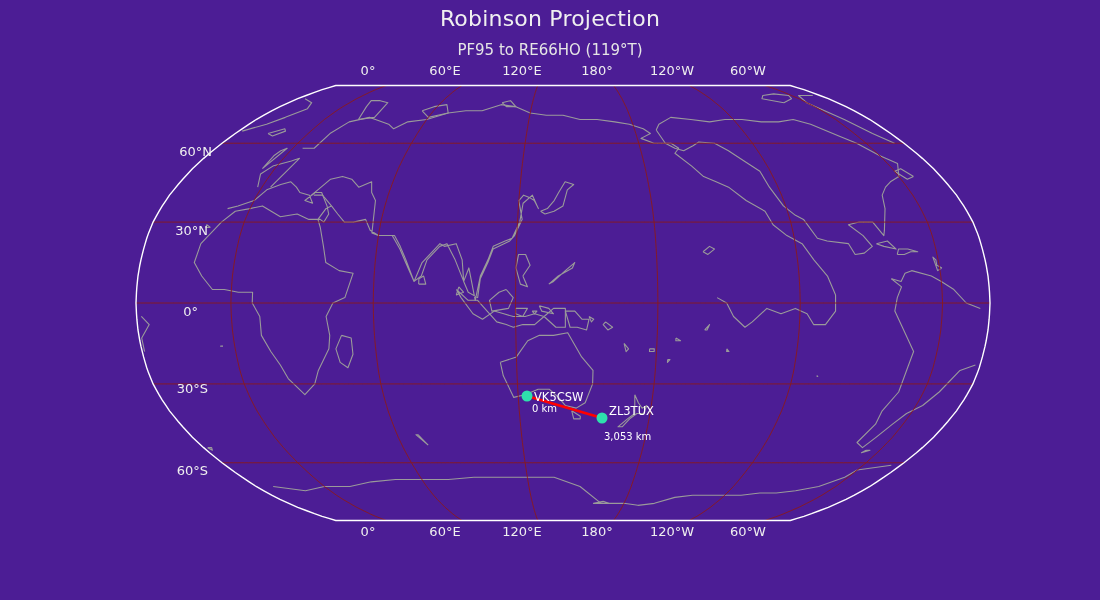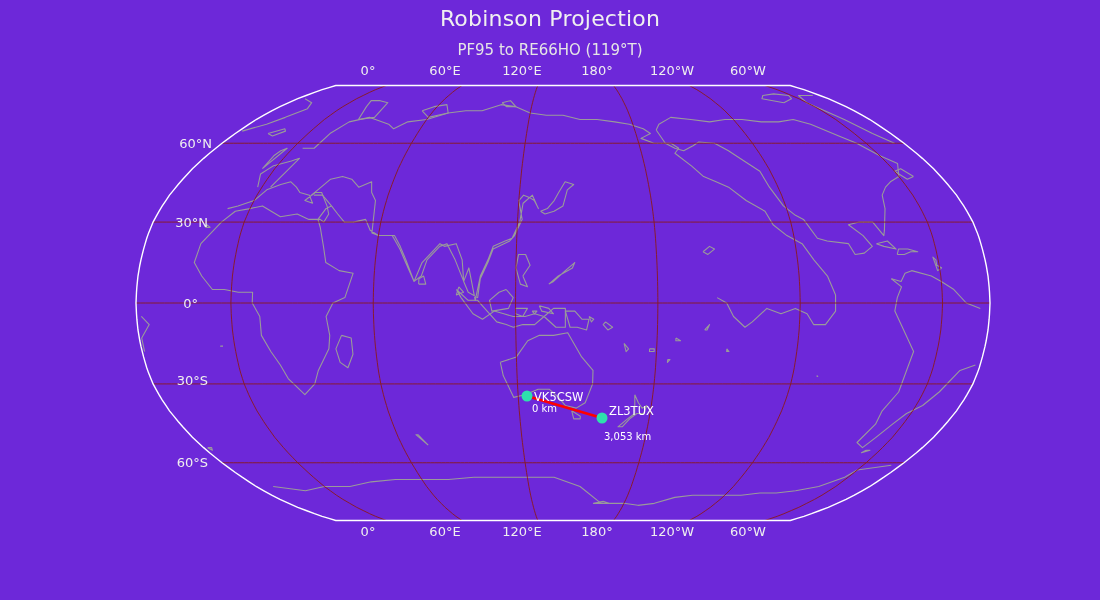--- a/index.html
+++ b/index.html
@@ -1,30 +1,30 @@
 <!DOCTYPE html>
 <html><head>
 <meta charset="utf-8">
 <style>
   html,body{margin:0;padding:0;background:#000;}
   body{width:1100px;height:600px;overflow:hidden;
        font-family:"DejaVu Sans","Liberation Sans",sans-serif;color:#e8e8e8;}
-  #root{position:relative;width:1100px;height:600px;background:#6d28d9;}
+  #root{position:relative;width:1100px;height:600px;background:#4c1d95;}
 
   .title{position:absolute;left:0;top:6px;width:1100px;text-align:center;
          font-size:22px;color:#f0f0f0;letter-spacing:.2px;}
   .subtitle{position:absolute;left:0;top:41px;width:1100px;text-align:center;
             font-size:15px;color:#e6e6e6;}
 
   #mapwrap{position:absolute;left:0;top:0;width:1100px;height:600px;}
   svg.mapsvg{position:absolute;left:0;top:0;}
 
   .lonlab,.latlab{position:absolute;font-size:13px;color:#efefef;white-space:nowrap;}
   .lonlab{transform:translateX(-50%);}
-  .latlab{transform:translateY(-50%);text-align:right;}
+  .latlab{transform:translateY(-50%);text-align:right;margin-top:8px;}
 
   .marker{position:absolute;width:11px;height:11px;border-radius:50%;
           transform:translate(-50%,-50%);}
   .mlabel{position:absolute;font-size:11.5px;color:#ffffff;white-space:nowrap;}
   .mdist{position:absolute;font-size:10px;color:#ffffff;white-space:nowrap;}
 </style>
 </head>
 <body>
 
 <div id="root">

